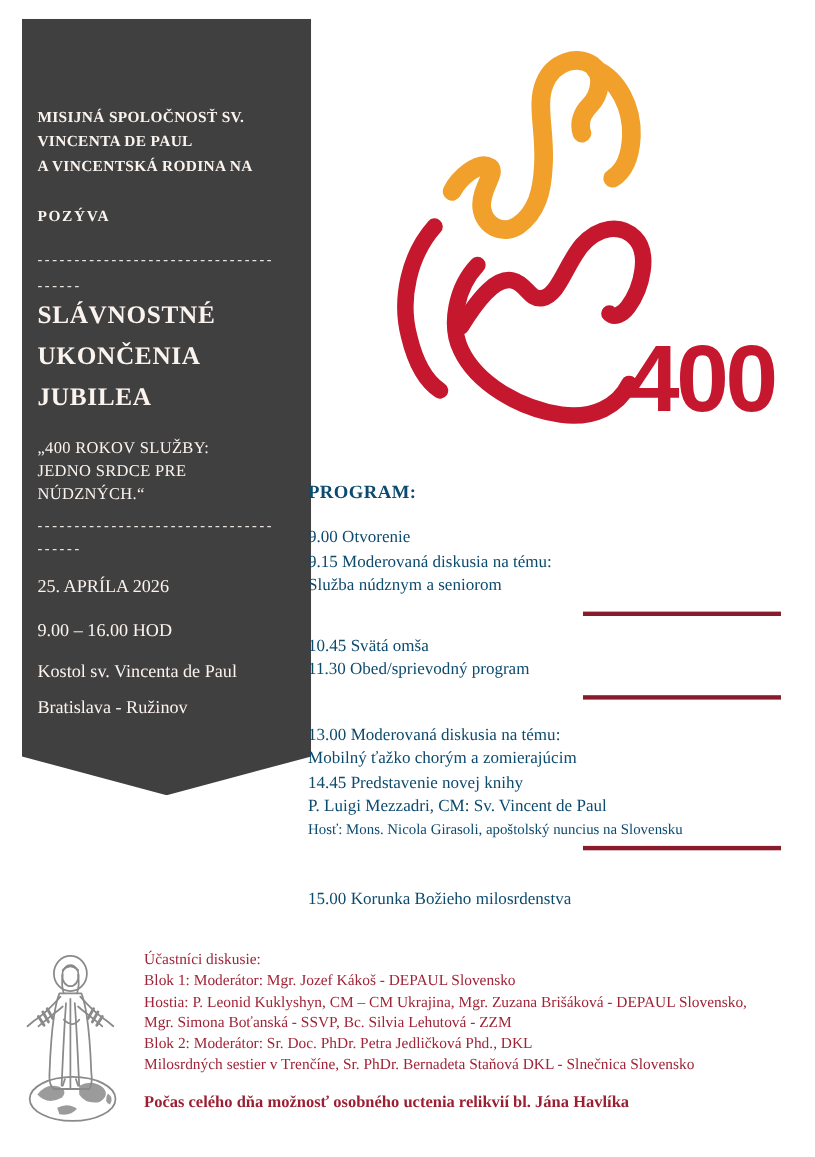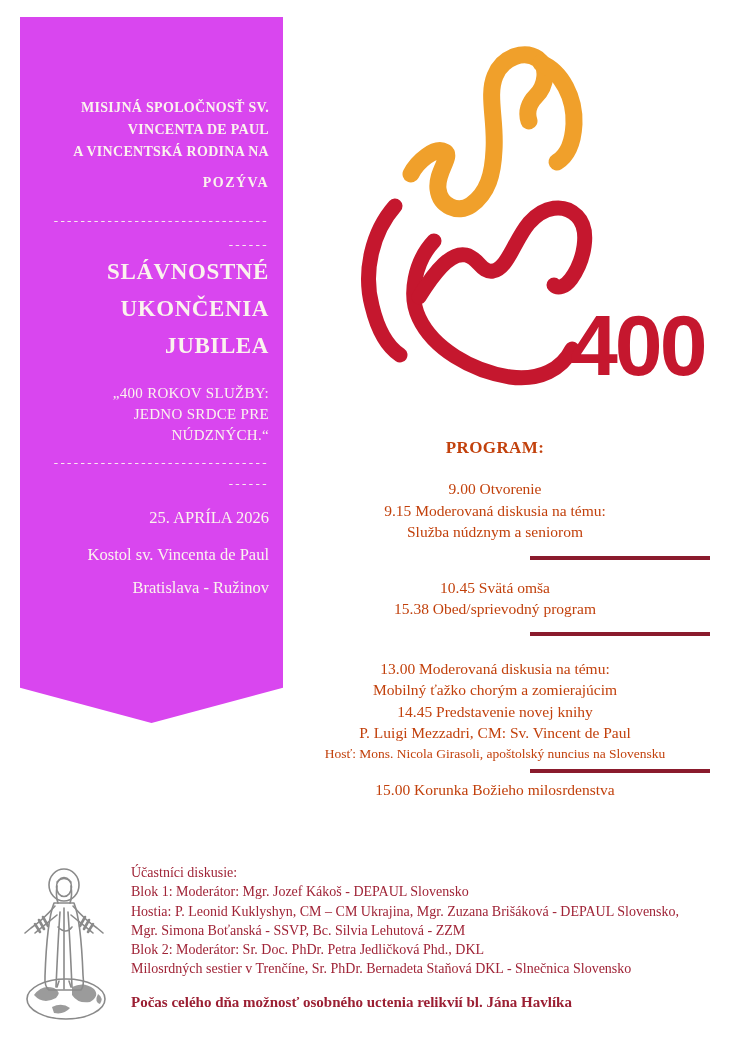--- a/index.html
+++ b/index.html
@@ -4,26 +4,26 @@
 <style>
   html,body { margin:0; padding:0; background:#ffffff; }
   .page {
     position:relative; width:741px; height:1052px; background:#ffffff;
     font-family:"Liberation Serif", serif; overflow:hidden;
   }
 
   
   .banner {
     position:absolute; left:20px; top:17px; width:263px; height:706px;
-    background:#d946ef; color:#FBF3EE; text-align:right;
+    background:#404040; color:#FBF3EE; text-align:left;
     clip-path:polygon(0 0, 100% 0, 100% 95%, 50% 100%, 0 95%);
   }
   .banner-inner { padding:80px 14px 0 14px; }
   .org-line   { font-size:14px; font-weight:bold; line-height:22px; letter-spacing:.3px; }
-  .invite     { margin-top:9px; font-size:14px; font-weight:bold; line-height:22px; letter-spacing:1.5px; }
+  .invite     { margin-top:24px; font-size:14px; font-weight:bold; line-height:22px; letter-spacing:1.5px; }
   .divider-long  { margin-top:19px; font-size:13px; line-height:16px; letter-spacing:2.4px; white-space:nowrap; overflow:hidden; }
   .divider-short { margin-top:8px;  font-size:13px; line-height:16px; letter-spacing:2.4px; }
   .title-line { font-size:23px; font-weight:bold; line-height:37px; letter-spacing:.6px; }
   .title-block { margin-top:0; }
   .quote-block { margin-top:19px; }
   .quote-line { font-size:15px; font-weight:normal; line-height:21px; letter-spacing:.3px; }
   .divider-long.b { margin-top:9px; }
   .divider-short.b{ margin-top:5px; }
   .date-line  { margin-top:15px; font-size:16.5px; line-height:22px; }
   .time-line  { margin-top:18px; font-size:16.5px; line-height:22px; }
@@ -34,32 +34,32 @@
   .logo-svg { position:absolute; left:355px; top:40px; width:240px; height:350px; }
   .logo-400 {
     position:absolute; left:570px; top:302px;
     font-family:"Liberation Sans", sans-serif; font-weight:bold;
     font-size:86px; line-height:86px; letter-spacing:-3px; color:#C5172E;
   }
 
   
   .program {
     position:absolute; right:31px; top:437px; width:430px;
-    text-align:center; color:#c2410c; font-size:15.5px; line-height:21.5px;
+    text-align:left; color:#0c4a6e; font-size:15.5px; line-height:21.5px;
   }
   .prog-heading { font-size:17px; font-weight:bold; line-height:22px; letter-spacing:.4px; }
   .prog-group.g1 { margin-top:19px; }
   .prog-rule { height:4px; width:180px; background:#8A1B2D; margin:13px 0 0 auto; }
   .prog-rule.r1 { margin-top:13px; }
   .prog-group.g2 { margin-top:17px; }
   .prog-rule.r2 { margin-top:12px; }
   .prog-group.g3 { margin-top:22px; }
   .prog-small { font-size:13.5px; line-height:19px; }
   .prog-rule.r3 { margin-top:6px; }
-  .prog-group.g4 { margin-top:6px;font-family:Liberation Serif, serif; }
+  .prog-group.g4 { margin-top:34px;font-family:Liberation Serif, serif; }
 
   
   .madonna-svg { position:absolute; left:12px; top:856px; width:112px; height:166px; }
   .participants {
     position:absolute; left:131px; top:863px; width:600px;
     color:#A02437; font-size:14px; line-height:19.3px;
   }
   .footer-note {
     position:absolute; left:131px; top:992px; width:600px;
     color:#9B1F33; font-size:15px; font-weight:bold; line-height:20px;
@@ -84,20 +84,21 @@
         <div class="title-line">JUBILEA</div>
       </div>
       <div class="quote-block">
         <div class="quote-line">„400 ROKOV SLUŽBY:</div>
         <div class="quote-line">JEDNO SRDCE PRE</div>
         <div class="quote-line">NÚDZNÝCH.“</div>
       </div>
       <div class="divider-long b">--------------------------------</div>
       <div class="divider-short b">------</div>
       <div class="date-line">25. APRÍLA 2026</div>
+      <div class="time-line">9.00 – 16.00 HOD</div>
       <div class="venue-line1">Kostol sv. Vincenta de Paul</div>
       <div class="venue-line2">Bratislava - Ružinov</div>
     </div>
   </div>
 
   <svg class="logo-svg" viewBox="0 0 240 350">
     <g fill="none" stroke-linecap="round" stroke-linejoin="round">
       <path stroke="#F0A02B" stroke-width="17" d="M 56 134 C 62 122 80 106 90 112 C 97 117 81 132 83 149 C 85 166 103 174 116 165 C 133 153 138 134 139 110 C 141 80 132 55 140 36 C 148 16 170 10 183 19 C 194 27 191 46 181 56 C 174 63 171 72 174 81"></path>
       <path stroke="#F0A02B" stroke-width="17" d="M 186 23 C 207 32 220 58 219 84 C 218 103 212 116 202 122"></path>
       <path stroke="#C5172E" stroke-width="15" d="M 40 166 C 17 192 8 232 17 266 C 23 291 33 307 45 315"></path>
@@ -110,21 +111,21 @@
   <div class="program">
     <div class="prog-heading">PROGRAM:</div>
     <div class="prog-group g1">
       <div>9.00 Otvorenie</div>
       <div>9.15 Moderovaná diskusia na tému:</div>
       <div>Služba núdznym a seniorom</div>
     </div>
     <div class="prog-rule r1"></div>
     <div class="prog-group g2">
       <div>10.45 Svätá omša</div>
-      <div>15.38 Obed/sprievodný program</div>
+      <div>11.30 Obed/sprievodný program</div>
     </div>
     <div class="prog-rule r2"></div>
     <div class="prog-group g3">
       <div>13.00 Moderovaná diskusia na tému:</div>
       <div>Mobilný ťažko chorým a zomierajúcim</div>
       <div>14.45 Predstavenie novej knihy</div>
       <div>P. Luigi Mezzadri, CM: Sv. Vincent de Paul</div>
       <div class="prog-small">Hosť: Mons. Nicola Girasoli, apoštolský nuncius na Slovensku</div>
     </div>
     <div class="prog-rule r3"></div>

